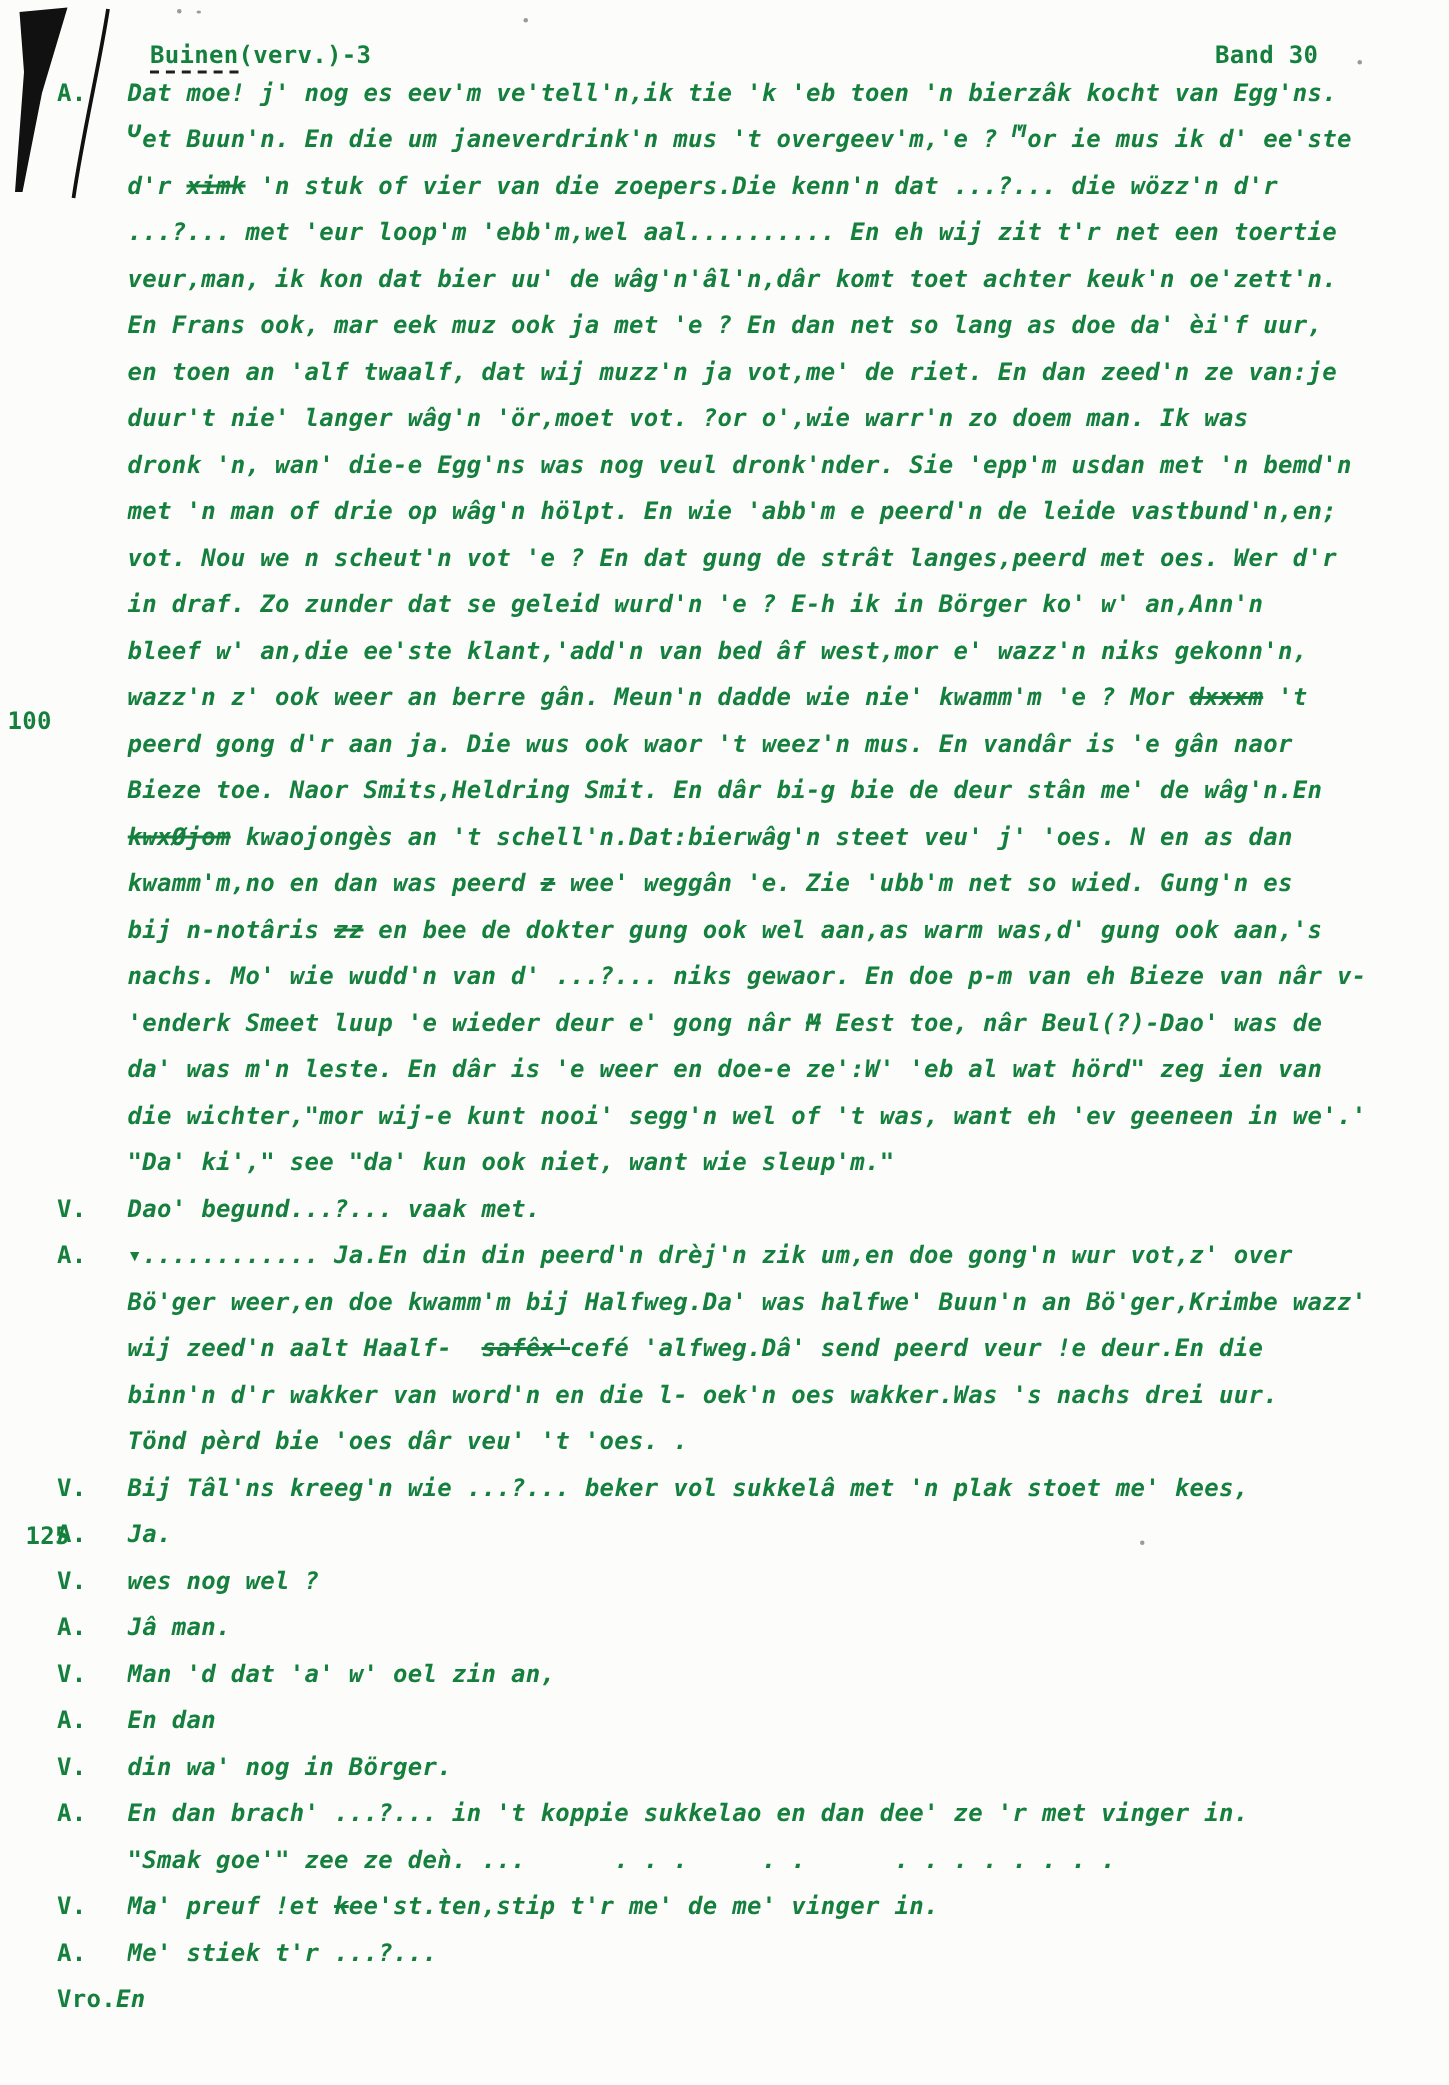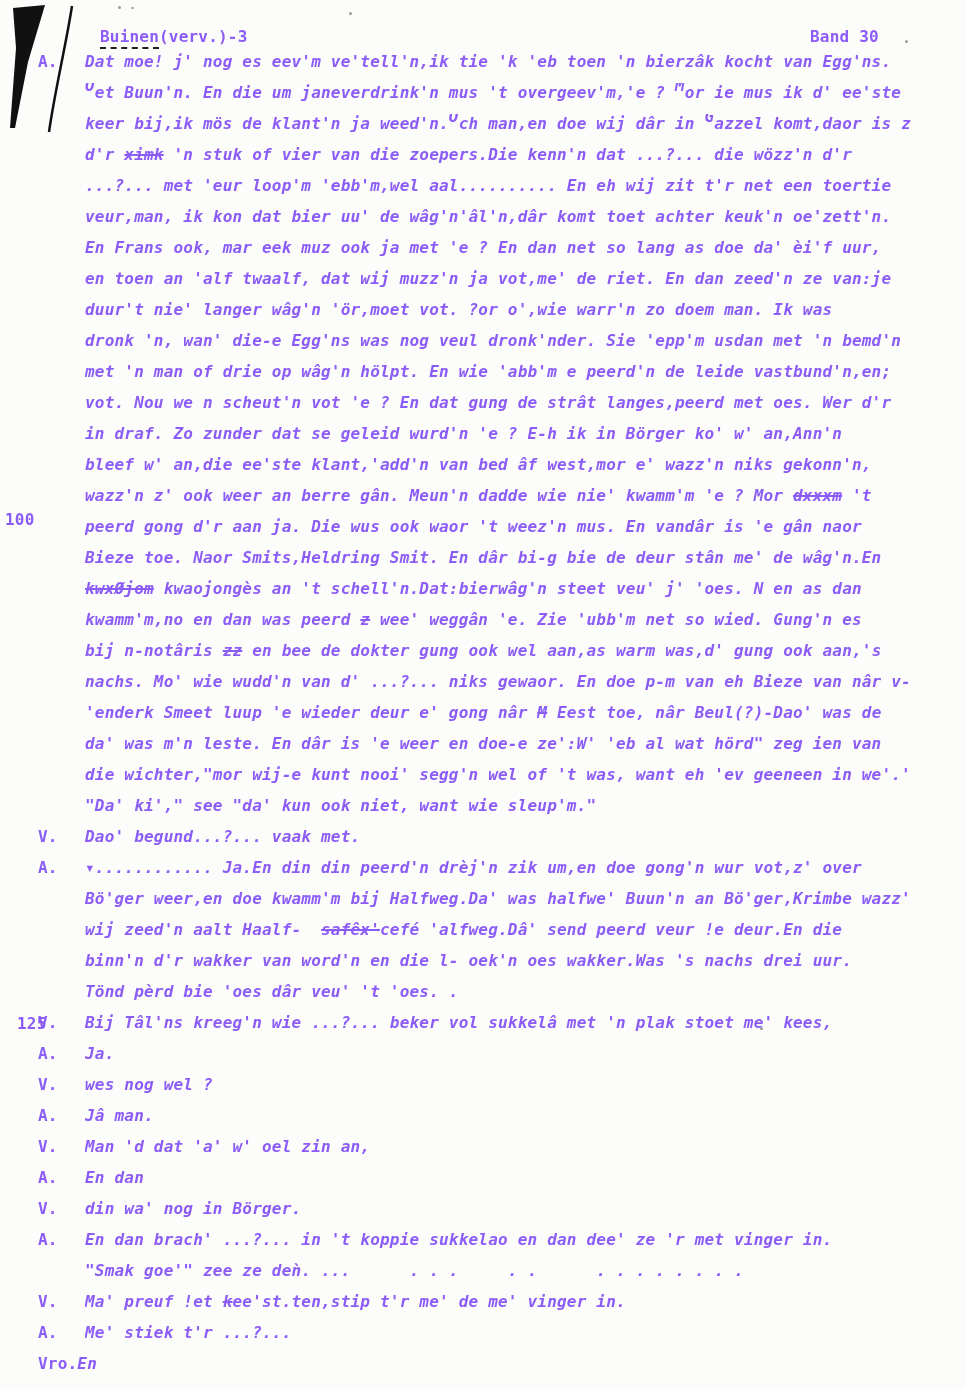--- a/index.html
+++ b/index.html
@@ -1,36 +1,36 @@
 <!DOCTYPE html>
 <html><head>
 <meta charset="utf-8">
 <style>
   html,body { margin:0; padding:0; background:#e8e8e8; }
   .page {
     position:relative; width:966px; height:1390px; margin:0 auto;
     background:#fcfcfa; overflow:hidden;
     font-family:"DejaVu Sans Mono", monospace;
-    font-weight:bold; color:#8b5cf6; font-size:16px; letter-spacing:0.2px;
+    font-weight:bold; color:#15803d; font-size:16px; letter-spacing:0.2px;
   }
   .corner-mark { position:absolute; top:0; left:0; }
   .hdr-place, .hdr-band { position:absolute; top:27px; white-space:pre; }
   .hdr-place { left:100px; }
   .hdr-band  { left:795px;margin-left:15px; }
   .u-dash { border-bottom:2px dashed #1e1e1e; padding-bottom:1px; }
   .tbody { position:absolute; top:46px; left:38px; right:0; }
   .line { display:flex; height:31px; align-items:center; }
   .speaker { flex:0 0 47px; white-space:pre; }
   .line.flush .speaker { flex:0 0 auto; }
   .text { flex:1; white-space:pre; overflow:hidden;font-style:italic; }
   .sup { position:relative; top:-7px; }
   .strike { text-decoration:line-through; text-decoration-thickness:2px; }
   .u { border-bottom:2px dashed #1e1e1e; padding-bottom:1px;text-align:right; }
   .margin-num { position:absolute; left:5px; white-space:pre; }
-  .mn-0 { top:471px;margin-top:39px; }
+  .mn-0 { top:471px; }
   .mn-1 { top:1014px;margin-left:12px; }
   .speck { position:absolute; background:#9a9a96; border-radius:50%; }
 </style>
 </head>
 <body>
 
 <div class="page">
 
   <svg class="corner-mark" width="90" height="145" viewBox="0 0 90 145">
     <path d="M10,128 L16,48 L13,8 L45,5 L28,62 L15,128 Z" fill="#111"></path>
@@ -45,24 +45,20 @@
   <span class="margin-num mn-1">125</span>
 
   <div class="tbody">
       <div class="line">
         <span class="speaker">A.</span>
         <span class="text">Dat moe! j' nog es eev'm ve'tell'n,ik tie 'k 'eb toen 'n bierzâk kocht van Egg'ns.</span>
       </div>
       <div class="line">
         <span class="speaker"></span>
         <span class="text"><span class="sup">O</span><span>et Buun'n. En die um janeverdrink'n mus 't overgeev'm,'e ? </span><span class="sup">M</span><span>or ie mus ik d' ee'ste</span></span>
-      </div>
-      <div class="line">
-        <span class="speaker"></span>
-        <span class="text"><span>keer bij,ik mös de klant'n ja weed'n.</span><span class="sup">O</span><span>ch man,en doe wij dâr in </span><span class="sup">G</span><span>azzel komt,daor is z</span></span>
       </div>
       <div class="line">
         <span class="speaker"></span>
         <span class="text"><span>d'r </span><span class="strike">ximk</span><span> 'n stuk of vier van die zoepers.Die kenn'n dat ...?... die wözz'n d'r</span></span>
       </div>
       <div class="line">
         <span class="speaker"></span>
         <span class="text">...?... met 'eur loop'm 'ebb'm,wel aal.......... En eh wij zit t'r net een toertie</span>
       </div>
       <div class="line">

